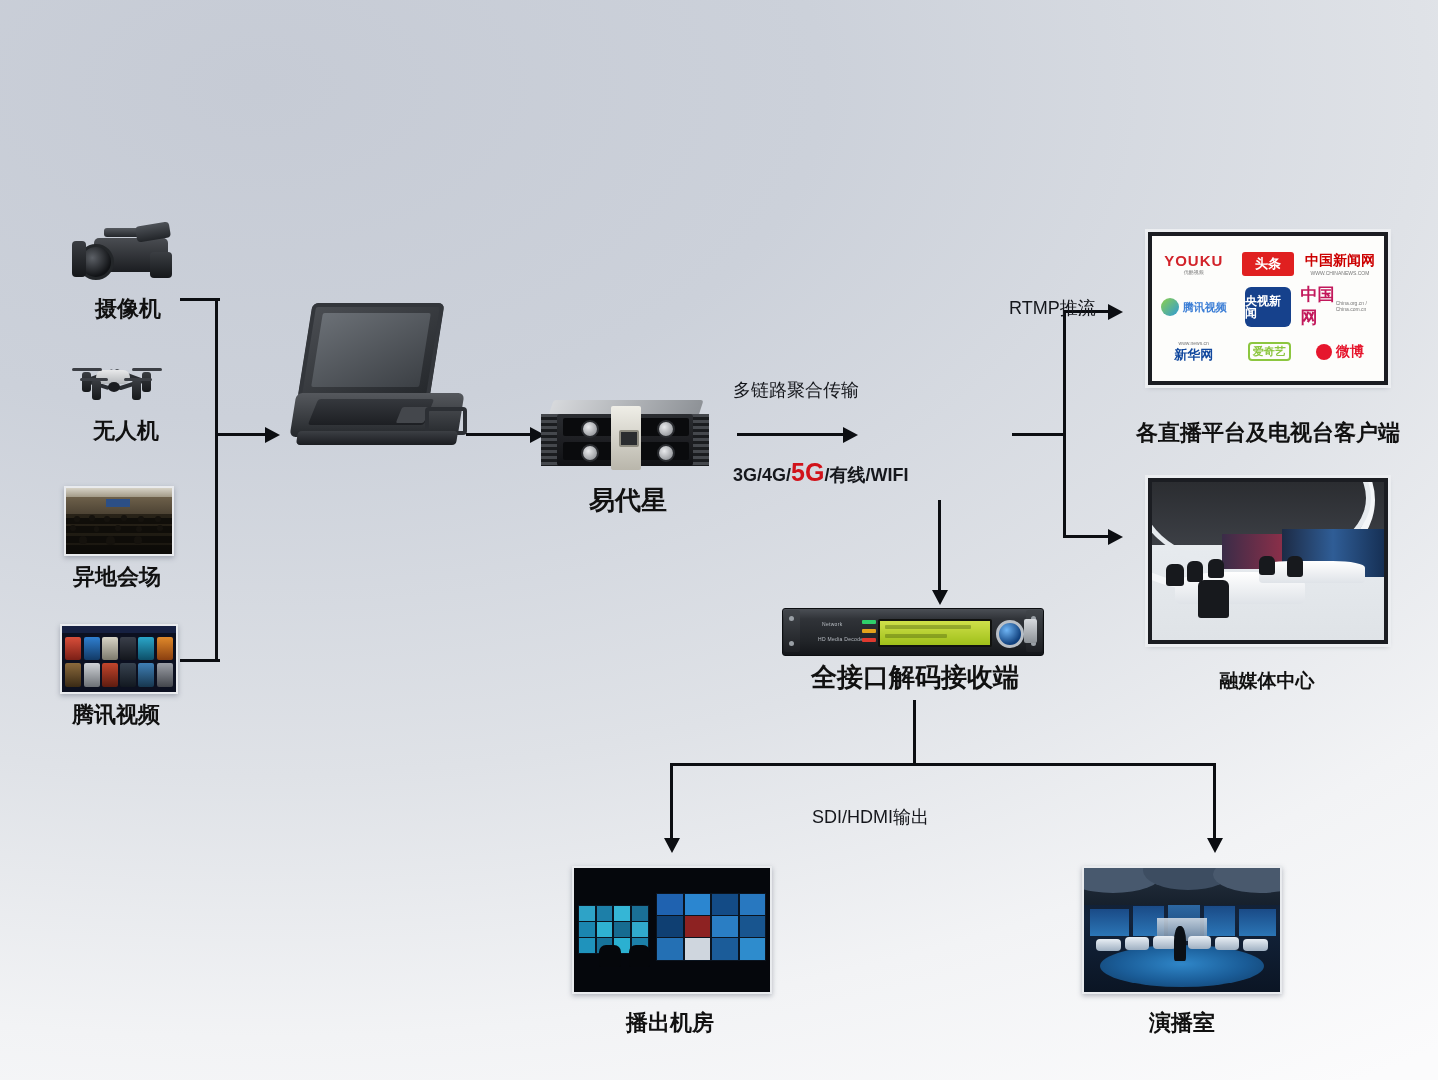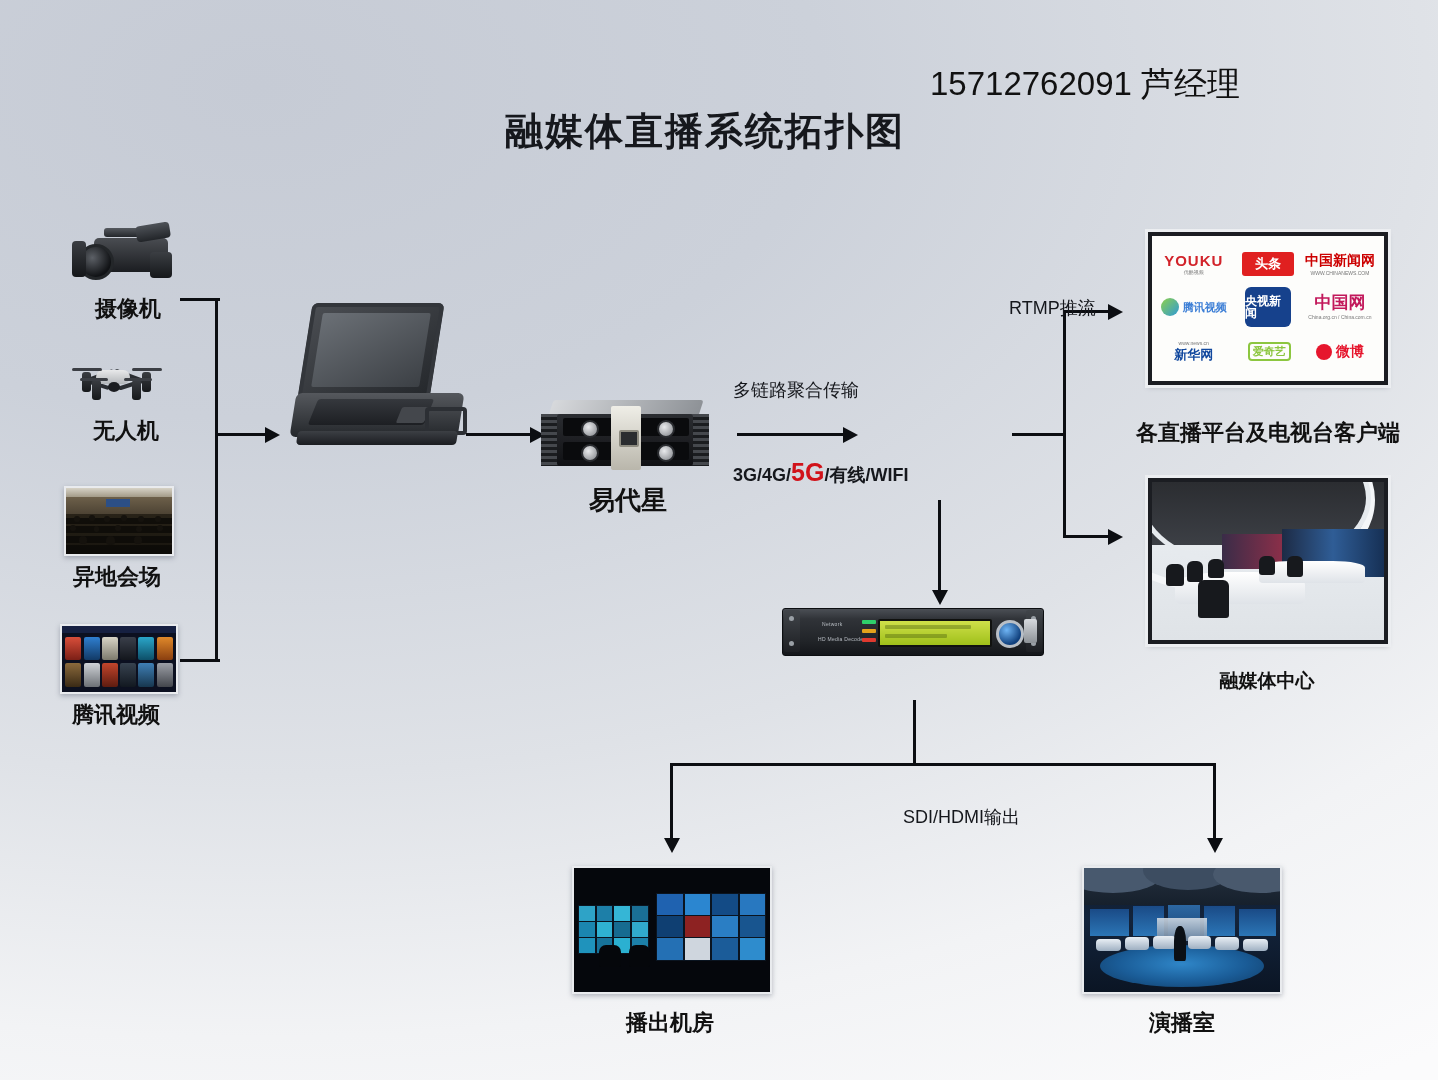--- a/index.html
+++ b/index.html
@@ -189,22 +189,20 @@
   .cloud svg{display:block;}
   .cloud-text{position:absolute;left:0;right:0;top:26px;text-align:center;
     font-size:22px;font-weight:bold;color:#111;}
   .red5g{color:#d1121a;font-size:25px;font-weight:bold;}
 </style>
 </head>
 <body>
 
 <div class="stage">
 
-  <div class="abs phone">15712762091 芦经理</div>
-  <div class="abs title">融媒体直播系统拓扑图</div>
 
   <div class="cam" style="left:78px;top:222px;width:100px;height:60px;">
     <div class="hndl"></div>
       <div class="body"></div>
       <div class="vf"></div>
     <div class="grip"></div>
       <div class="lens"></div>
       <div class="hood"></div>
   </div>
   <div class="abs node-label lbl-md" style="left:58px;top:294px;width:140px;">摄像机</div>
@@ -339,21 +337,21 @@
     </div>
 
     <div class="logo-cell" style="left:2%;top:36%;width:32%;height:26%;">
       <span style="display:inline-block;width:18px;height:18px;border-radius:50%;
             background:linear-gradient(135deg,#8ed04b,#2f9ad6);margin-right:4px;"></span>
       <span class="lg-tencent" style="font-size:11px;">腾讯视频</span>
     </div>
     <div class="logo-cell" style="left:38%;top:33%;width:24%;height:32%;">
       <span class="lg-cctv" style="font-size:12px;width:46px;height:40px;">央视新闻</span>
     </div>
-    <div class="logo-cell" style="left:64%;top:34%;width:34%;height:28%;flex-direction:column;">
+    <div class="logo-cell" style="left:64%;top:34%;width:34%;height:28%;">
       <span class="lg-cn" style="font-size:17px;">中国网</span>
       <span class="lg-sub" style="font-size:5px;">China.org.cn / China.com.cn</span>
     </div>
 
     <div class="logo-cell" style="left:2%;top:66%;width:32%;height:28%;flex-direction:column;">
       <span class="lg-sub" style="font-size:5px;">www.news.cn</span>
       <span class="lg-xinhua" style="font-size:13px;">新华网</span>
     </div>
     <div class="logo-cell" style="left:37%;top:68%;width:27%;height:24%;">
       <span class="lg-iqiyi" style="font-size:11px;">爱奇艺</span>
@@ -395,28 +393,29 @@
     <div class="dec-led" style="left:80px;top:12px;background:#2fd06a;"></div>
     <div class="dec-led" style="left:80px;top:21px;background:#e4a31c;"></div>
     <div class="dec-led" style="left:80px;top:30px;background:#e03a2f;"></div>
     <div class="dec-lcd">
       <div class="dec-lcdline" style="left:5px;top:4px;width:86px;"></div>
       <div class="dec-lcdline" style="left:5px;top:13px;width:62px;"></div>
     </div>
     <div class="dec-knob"></div>
     <div class="dec-btn"></div>
   </div>
+  <div class="abs node-label lbl-lg" style="left:780px;top:660px;width:270px;">全接口解码接收端</div>
 
   <div class="ln v" style="left:913px;top:700px;height:66px;"></div>
   <div class="ln h" style="left:670px;top:763px;width:546px;"></div>
   <div class="ln v" style="left:670px;top:763px;height:78px;"></div>
   <div class="arw arw-d" style="left:664px;top:838px;"></div>
   <div class="ln v" style="left:1213px;top:763px;height:78px;"></div>
   <div class="arw arw-d" style="left:1207px;top:838px;"></div>
-  <div class="abs flow-label" style="left:903px;top:805px;text-align:center;">SDI/HDMI输出</div>
+  <div class="abs flow-label" style="left:812px;top:805px;text-align:center;">SDI/HDMI输出</div>
 
   <div class="photo photo-thin vidroom" style="left:572px;top:866px;width:196px;height:124px;">
     <div class="vw-cell" style="left:2%;top:30%;width:8%;height:12%;background:#2ea3c7;"></div>
     <div class="vw-cell" style="left:11%;top:30%;width:8%;height:12%;background:#1d7fa8;"></div>
     <div class="vw-cell" style="left:20%;top:30%;width:8%;height:12%;background:#35b6d6;"></div>
     <div class="vw-cell" style="left:29%;top:30%;width:8%;height:12%;background:#1a6f96;"></div>
     <div class="vw-cell" style="left:2%;top:43%;width:8%;height:12%;background:#1b86b0;"></div>
     <div class="vw-cell" style="left:11%;top:43%;width:8%;height:12%;background:#2fb2d2;"></div>
     <div class="vw-cell" style="left:20%;top:43%;width:8%;height:12%;background:#166b90;"></div>
     <div class="vw-cell" style="left:29%;top:43%;width:8%;height:12%;background:#31aacd;"></div>

